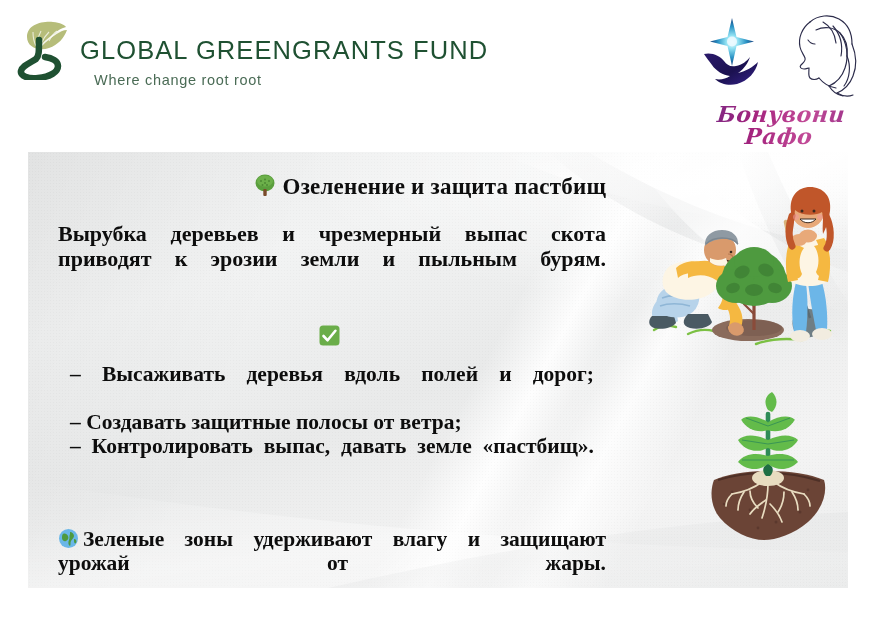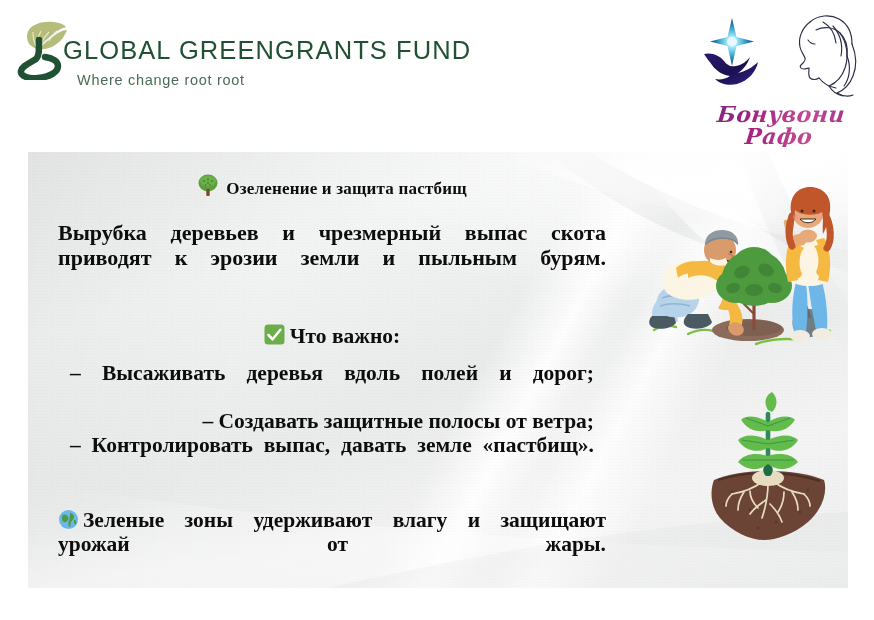--- a/index.html
+++ b/index.html
@@ -13,21 +13,21 @@
 
   
   #header{
     position:absolute; left:0; top:0; width:874px; height:152px;
     background:#ffffff;
   }
 
   
   #ggf-logo{ position:absolute; left:14px; top:18px; width:430px; height:68px; }
   #ggf-mark{ position:absolute; left:0; top:0; width:58px; height:62px; }
-  #ggf-text{ position:absolute; left:49px; top:20px; }
+  #ggf-text{ position:absolute; left:66px; top:20px; }
   #ggf-name{
     font-family:"Liberation Sans", sans-serif;
     font-size:25.5px; letter-spacing:1.1px;
     color:#1f5132; font-weight:500; line-height:1;
     white-space:nowrap;
   }
   #ggf-tagline{
     font-family:"Liberation Sans", sans-serif;
     font-size:14.5px; letter-spacing:.7px;
     color:#4a6b55; line-height:1; margin-top:9px;
@@ -74,22 +74,22 @@
 
   
   #silk{ position:absolute; inset:0; pointer-events:none; }
 
   
   #textcol{
     position:absolute; left:30px; top:8px; width:548px;
     color:#0d0d0d;
   }
   .t-title{
-    text-align:center;
-    font-size:17px; font-weight:bold;
+    text-align:right;
+    font-size:23px; font-weight:bold;
     letter-spacing:.2px;
     margin:14px 0 0 0;
     white-space:nowrap;
   }
   .t-para{
     font-size:22px; font-weight:bold;
     text-align:justify; text-justify:inter-word;
     line-height:1.13;
     margin:22px 0 0 0;
   }
@@ -98,26 +98,26 @@
     font-size:21.5px; font-weight:bold;
     margin:28px 0 0 0;
   }
   .t-list{
     font-size:21.5px; font-weight:bold;
     line-height:1.13; margin:12px;
   }
   .t-li{
     text-align:justify; text-justify:inter-word;
   }
-  .t-li.nojust{ text-align:right; }
+  .t-li.nojust{ text-align:left; }
   .t-final{
     font-size:21.5px; font-weight:bold;
     text-align:justify; text-justify:inter-word;
     line-height:1.13;
-    margin:26px 0 0 0;
+    margin:44px 0 0 0;
   }
   .t-final::after, .t-para::after, .t-li::after{
     content:""; display:inline-block; width:100%;
   }
   .t-li.last::after, .t-final.last::after{ content:none; }
 
   
   .emoji{
     display:inline-block; vertical-align:-3px;
     position:relative;
@@ -379,21 +379,21 @@
         <rect x="9.3" y="15" width="3.4" height="7" rx="1" fill="#7a4b2a"></rect>
       </svg><span>Озеленение и защита пастбищ</span>
     </div>
 
     <p class="t-para">Вырубка деревьев и чрезмерный выпас скота приводят к эрозии земли и пыльным бурям.</p>
 
     <div class="t-center">
       <svg class="emoji em-check" viewBox="0 0 21 21">
         <rect x="0.5" y="0.5" width="20" height="20" rx="3.5" fill="#6aad49"></rect>
         <path d="M4.5 11 L8.6 15.3 L16.4 5.8" stroke="#ffffff" stroke-width="2.6" fill="none" stroke-linecap="round" stroke-linejoin="round"></path>
-      </svg><span>Что важно:</span>
+      </svg>
     </div>
 
     <div class="t-list">
       <div class="t-li">– Высаживать деревья вдоль полей и дорог;</div>
       <div class="t-li nojust last">– Создавать защитные полосы от ветра;</div>
       <div class="t-li">– Контролировать выпас, давать земле «пастбищ».</div>
     </div>
 
     <p class="t-final">
       <svg class="emoji em-globe" viewBox="0 0 21 21">

